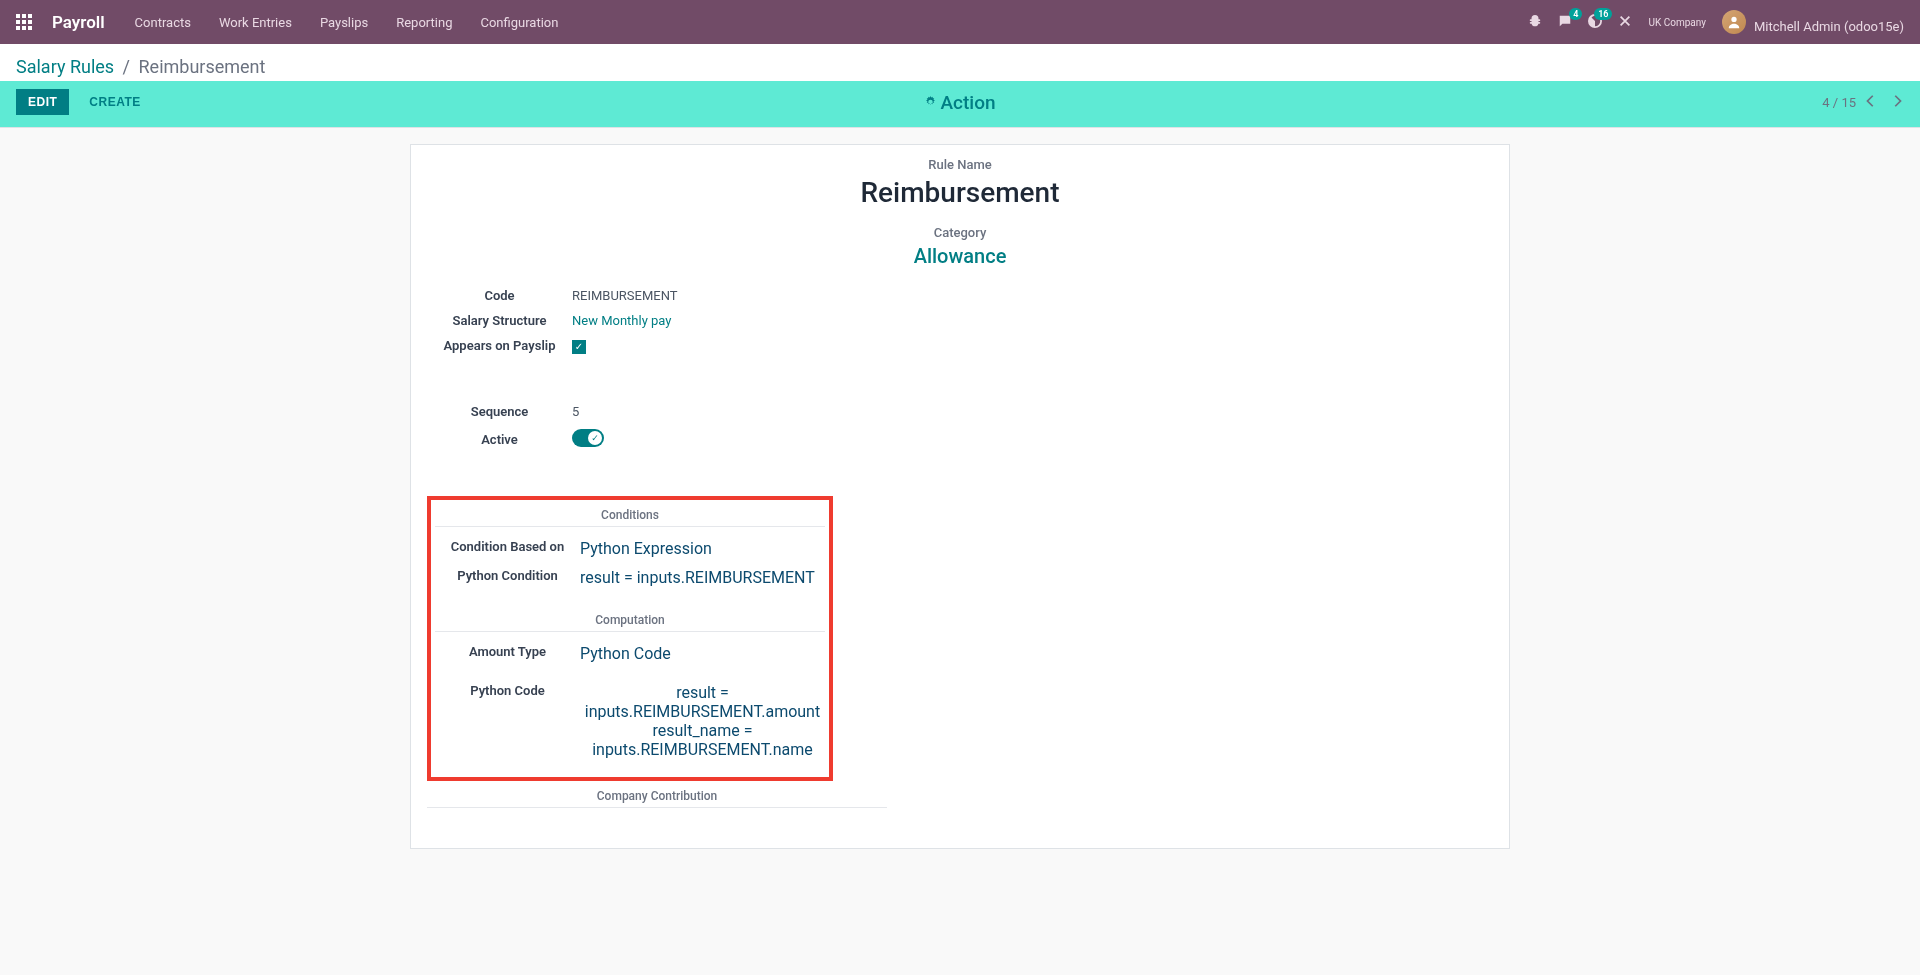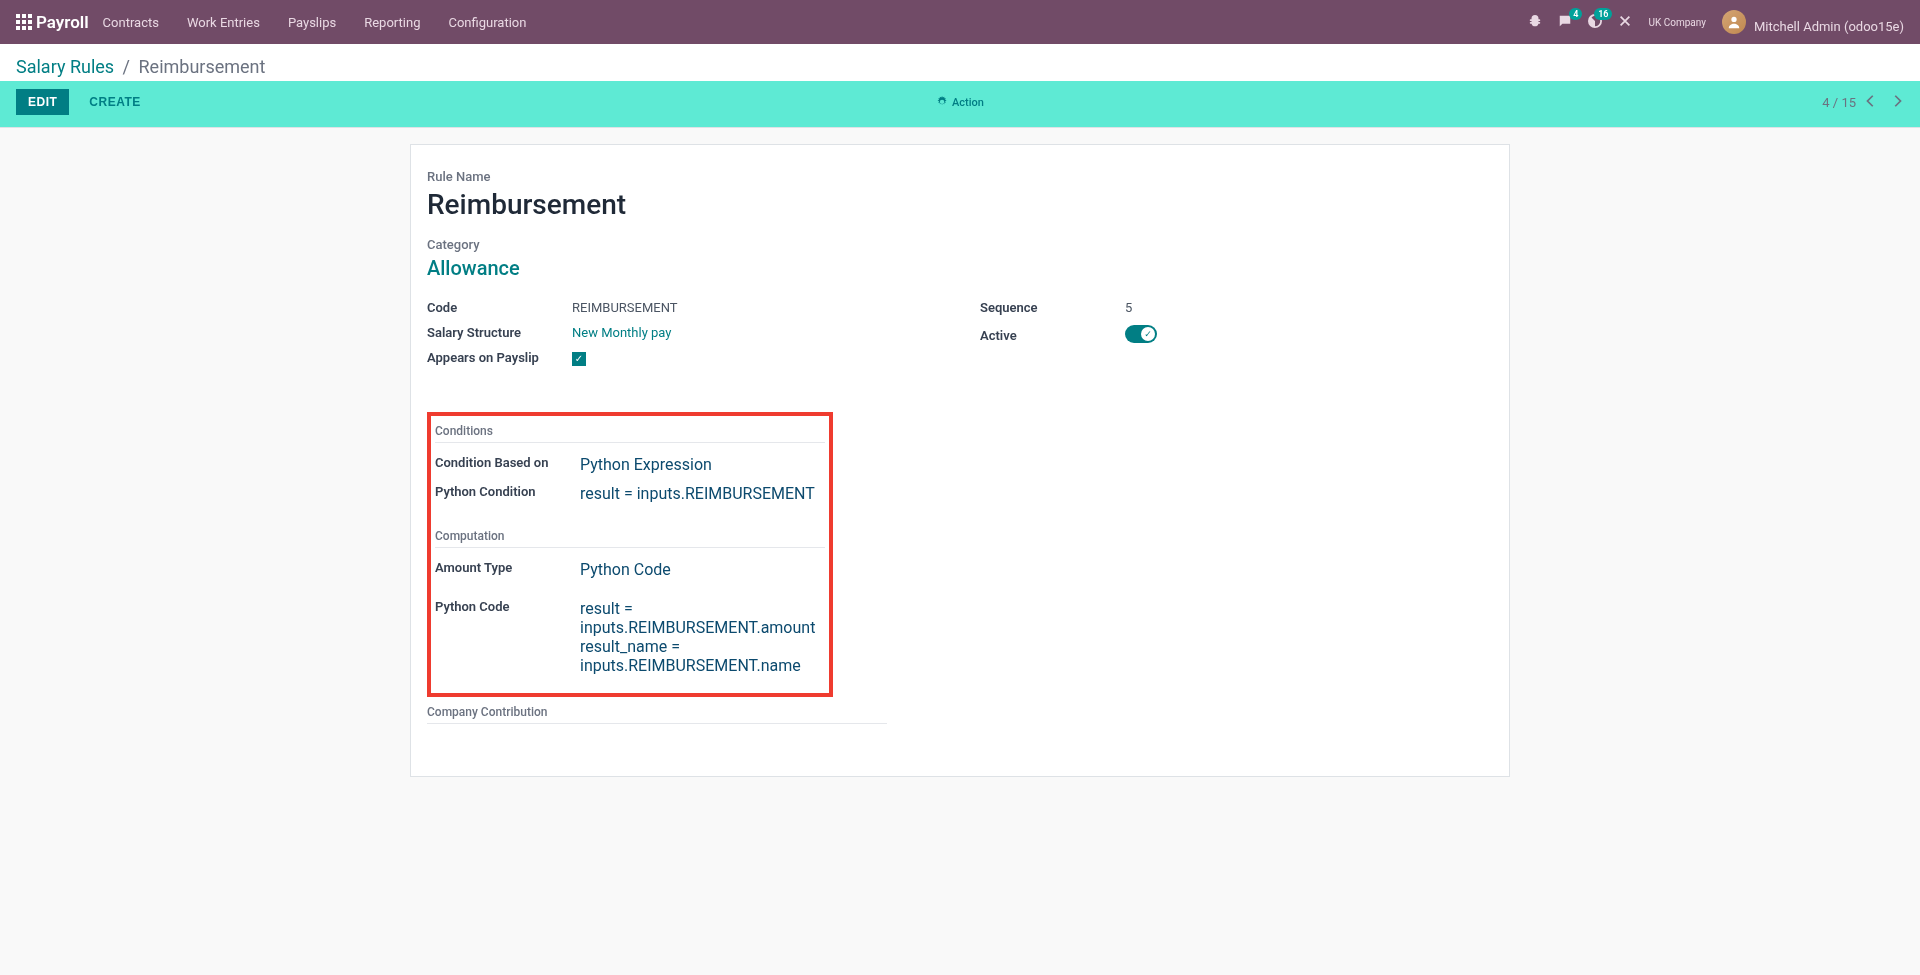--- a/index.html
+++ b/index.html
@@ -1,20 +1,20 @@
 <!DOCTYPE html>
 <html><head>
   <meta charset="utf-8">
   <style>
     * { margin: 0; padding: 0; box-sizing: border-box; }
     body { font-family: -apple-system, BlinkMacSystemFont, "Segoe UI", Roboto, Helvetica, Arial, sans-serif; background: #f9f9f9; color: #374151; font-size: 13px; }
     
     
     .navbar { background: #714b67; color: #fff; height: 44px; display: flex; align-items: center; padding: 0 16px; }
-    .nav-left { display: flex; align-items: center; gap: 4px; }
+    .nav-left { display: flex; align-items: center; gap: 20px; }
     .apps-icon { display: grid; grid-template-columns: repeat(3, 4px); grid-template-rows: repeat(3, 4px); gap: 2px; cursor: pointer; }
     .apps-icon span { background: #fff; width: 4px; height: 4px; }
     .app-title { font-size: 17px; font-weight: 600; color: #fff; margin-right: 10px; }
     .nav-menu { display: flex; gap: 28px; }
     .nav-menu a { color: #e9d8e3; text-decoration: none; font-size: 13px; cursor: pointer; }
     .nav-right { margin-left: auto; display: flex; align-items: center; gap: 16px; }
     .nav-icon { color: #e9d8e3; cursor: pointer; font-size: 14px; position: relative; }
     .badge { position: absolute; top: -6px; right: -10px; background: #00a19a; color: #fff; border-radius: 8px; font-size: 9px; padding: 1px 4px; font-weight: 600; }
     .company-name { color: #e9d8e3; font-size: 10px; }
     .user-block { display: flex; align-items: flex-end; gap: 8px; color: #e9d8e3; cursor: pointer; }
@@ -24,35 +24,35 @@
     .breadcrumb-bar { background: #fff; padding: 12px 16px 4px 16px; }
     .breadcrumb { font-size: 18px; }
     .breadcrumb a { color: #017e84; text-decoration: none; cursor: pointer; }
     .breadcrumb .sep { color: #6b7280; margin: 0 4px; }
     .breadcrumb .current { color: #6b7280; }
     
     
     .control-bar { background: #5eead4; padding: 8px 16px 12px 16px; display: flex; align-items: center; border-bottom: 1px solid #dee2e6; }
     .btn-edit { background: #017e84; color: #fff; border: none; padding: 6px 12px; font-size: 12px; font-weight: 600; cursor: pointer; letter-spacing: 0.5px; }
     .btn-create { background: transparent; color: #017e84; border: none; padding: 6px 12px; font-size: 12px; font-weight: 600; cursor: pointer; letter-spacing: 0.5px; margin-left: 8px; }
-    .action-center { position: absolute; left: 50%; transform: translateX(-50%); display: flex; align-items: center; gap: 4px; color: #017e84; cursor: pointer; font-size: 11px; font-weight: 500; }
+    .action-center { position: absolute; left: 50%; transform: translateX(-50%); display: flex; align-items: center; gap: 4px; color: #017e84; cursor: pointer; font-size: 19px; font-weight: 500; }
     .pager { margin-left: auto; display: flex; align-items: center; gap: 8px; color: #6b7280; font-size: 13px; }
     .pager-arrows { display: flex; gap: 12px; }
     .pager-arrow { cursor: pointer; color: #6b7280; font-size: 16px; }
     
     
     .sheet-wrapper { padding: 16px 0; display: flex; justify-content: center; }
-    .sheet { background: #fff; border: 1px solid #dee2e6; width: 1100px; padding: 24px 16px; position: relative; }
+    .sheet { background: #fff; border: 1px solid #dee2e6; width: 1100px; padding: 12px 16px; position: relative; text-align: center; }
     
     .field-label-sm { font-size: 13px; color: #6b7280; font-weight: 500; margin-bottom: 4px; }
     .rule-name { font-size: 28px; font-weight: 500; color: #1f2937; margin-bottom: 16px; }
     .category-label { font-size: 13px; color: #6b7280; font-weight: 500; margin-bottom: 4px; }
     .category-val { font-size: 20px; color: #017e84; font-weight: 500; margin-bottom: 20px; }
     
-    .form-grid { display: flex; gap: 40px; margin-bottom: 20px; }
+    .form-grid { display: flex; gap: 40px; margin-bottom: 20px; flex-direction: column; }
     .form-col { flex: 1; }
     .form-row { display: flex; align-items: center; margin-bottom: 10px; }
     .form-row .lbl { width: 145px; font-size: 13px; font-weight: 600; color: #374151; }
     .form-row .val { font-size: 13px; color: #4b5563; }
     .form-row .val.link { color: #017e84; }
     
     .checkbox { width: 14px; height: 14px; background: #017e84; display: inline-flex; align-items: center; justify-content: center; color: #fff; font-size: 10px; }
     .toggle { width: 32px; height: 18px; background: #017e84; border-radius: 9px; position: relative; display: inline-block; }
     .toggle::after { content: '✓'; position: absolute; right: 2px; top: 2px; width: 14px; height: 14px; background: #fff; border-radius: 50%; color: #017e84; font-size: 9px; display: flex; align-items: center; justify-content: center; }
     

